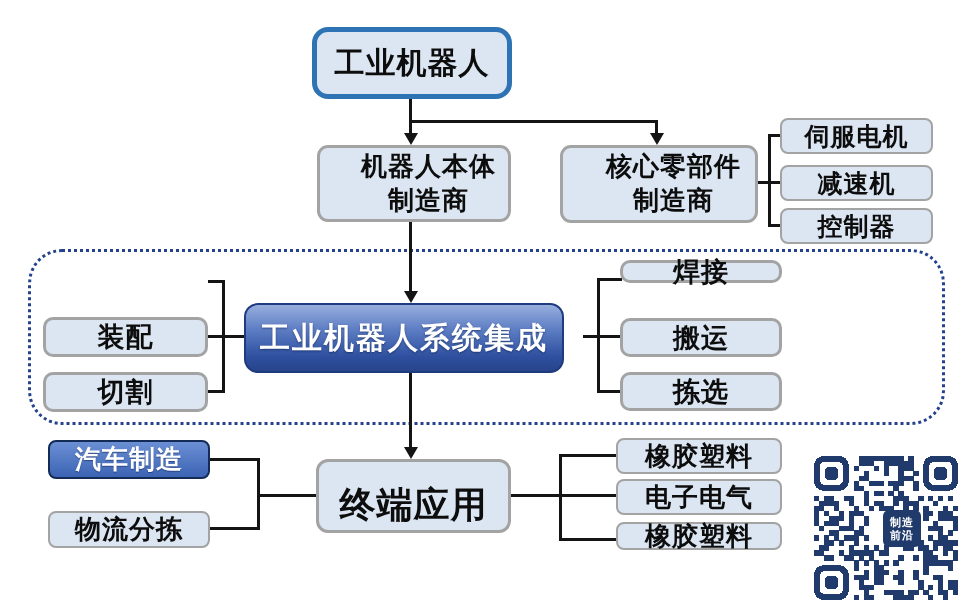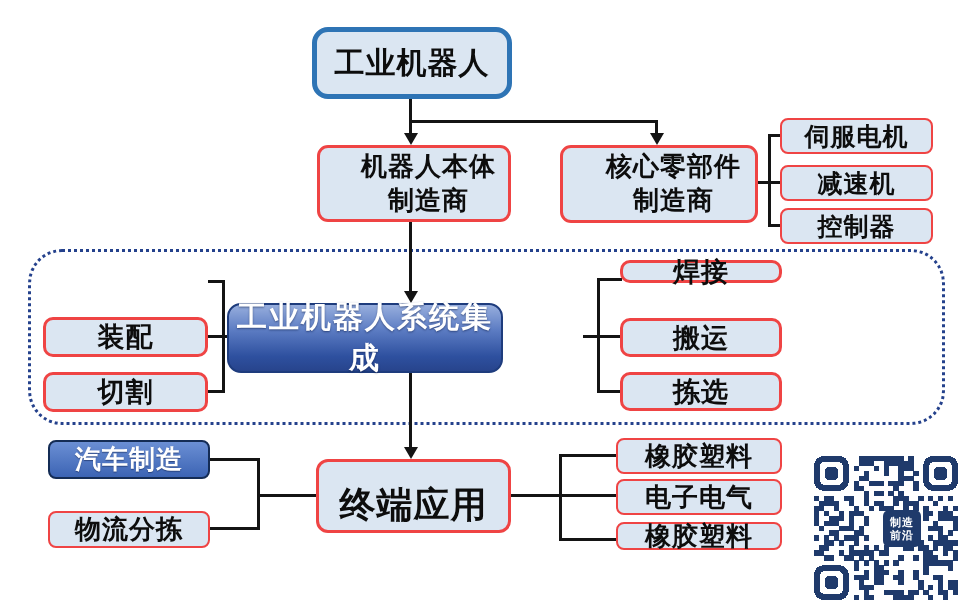--- a/index.html
+++ b/index.html
@@ -2,21 +2,21 @@
 <html><head>
 <meta charset="utf-8">
 <style>
   html,body{margin:0;padding:0;background:#ffffff;}
   .canvas{
     position:relative; width:970px; height:610px; background:#ffffff;
     font-family:"Liberation Sans","DejaVu Sans",sans-serif; overflow:hidden;
   }
   .box{
     position:absolute; display:flex; align-items:center; justify-content:center;
-    background:#dbe6f2; border:3px solid #ef4444; border-radius:9px;
+    background:#dbe6f2; border:3px solid #a3a3a3; border-radius:9px;
     font-weight:bold; color:#0d0d0d; box-sizing:border-box; text-align:center;
     letter-spacing:1px;
   }
   .root{
     border:5px solid #2e74b5; border-radius:16px; font-size:30px;
   }
   .tier2{ font-size:26px; line-height:1.3; border-radius:11px;padding-left:29px; }
   .comp{ font-size:25px; border-radius:8px; border-width:2.5px;}
   .proc{ font-size:27px; border-radius:10px; }
   .integration{
@@ -124,21 +124,21 @@
     <span>控制器</span>
   </div>
 
   <div class="box proc" style="left:43px;top:317px;width:165px;height:40px">
     <span>装配</span>
   </div>
   <div class="box proc" style="left:43px;top:372px;width:165px;height:40px">
     <span>切割</span>
   </div>
 
-  <div class="box integration" style="left:227px;top:303px;width:276px;height:70px">
+  <div class="box integration" style="left:244px;top:303px;width:320px;height:70px">
     <span>工业机器人系统集成</span>
   </div>
 
   <div class="box proc" style="left:620px;top:260px;width:162px;height:23px">
     <span>焊接</span>
   </div>
   <div class="box proc" style="left:620px;top:318px;width:162px;height:39px">
     <span>搬运</span>
   </div>
   <div class="box proc" style="left:620px;top:372px;width:162px;height:39px">

